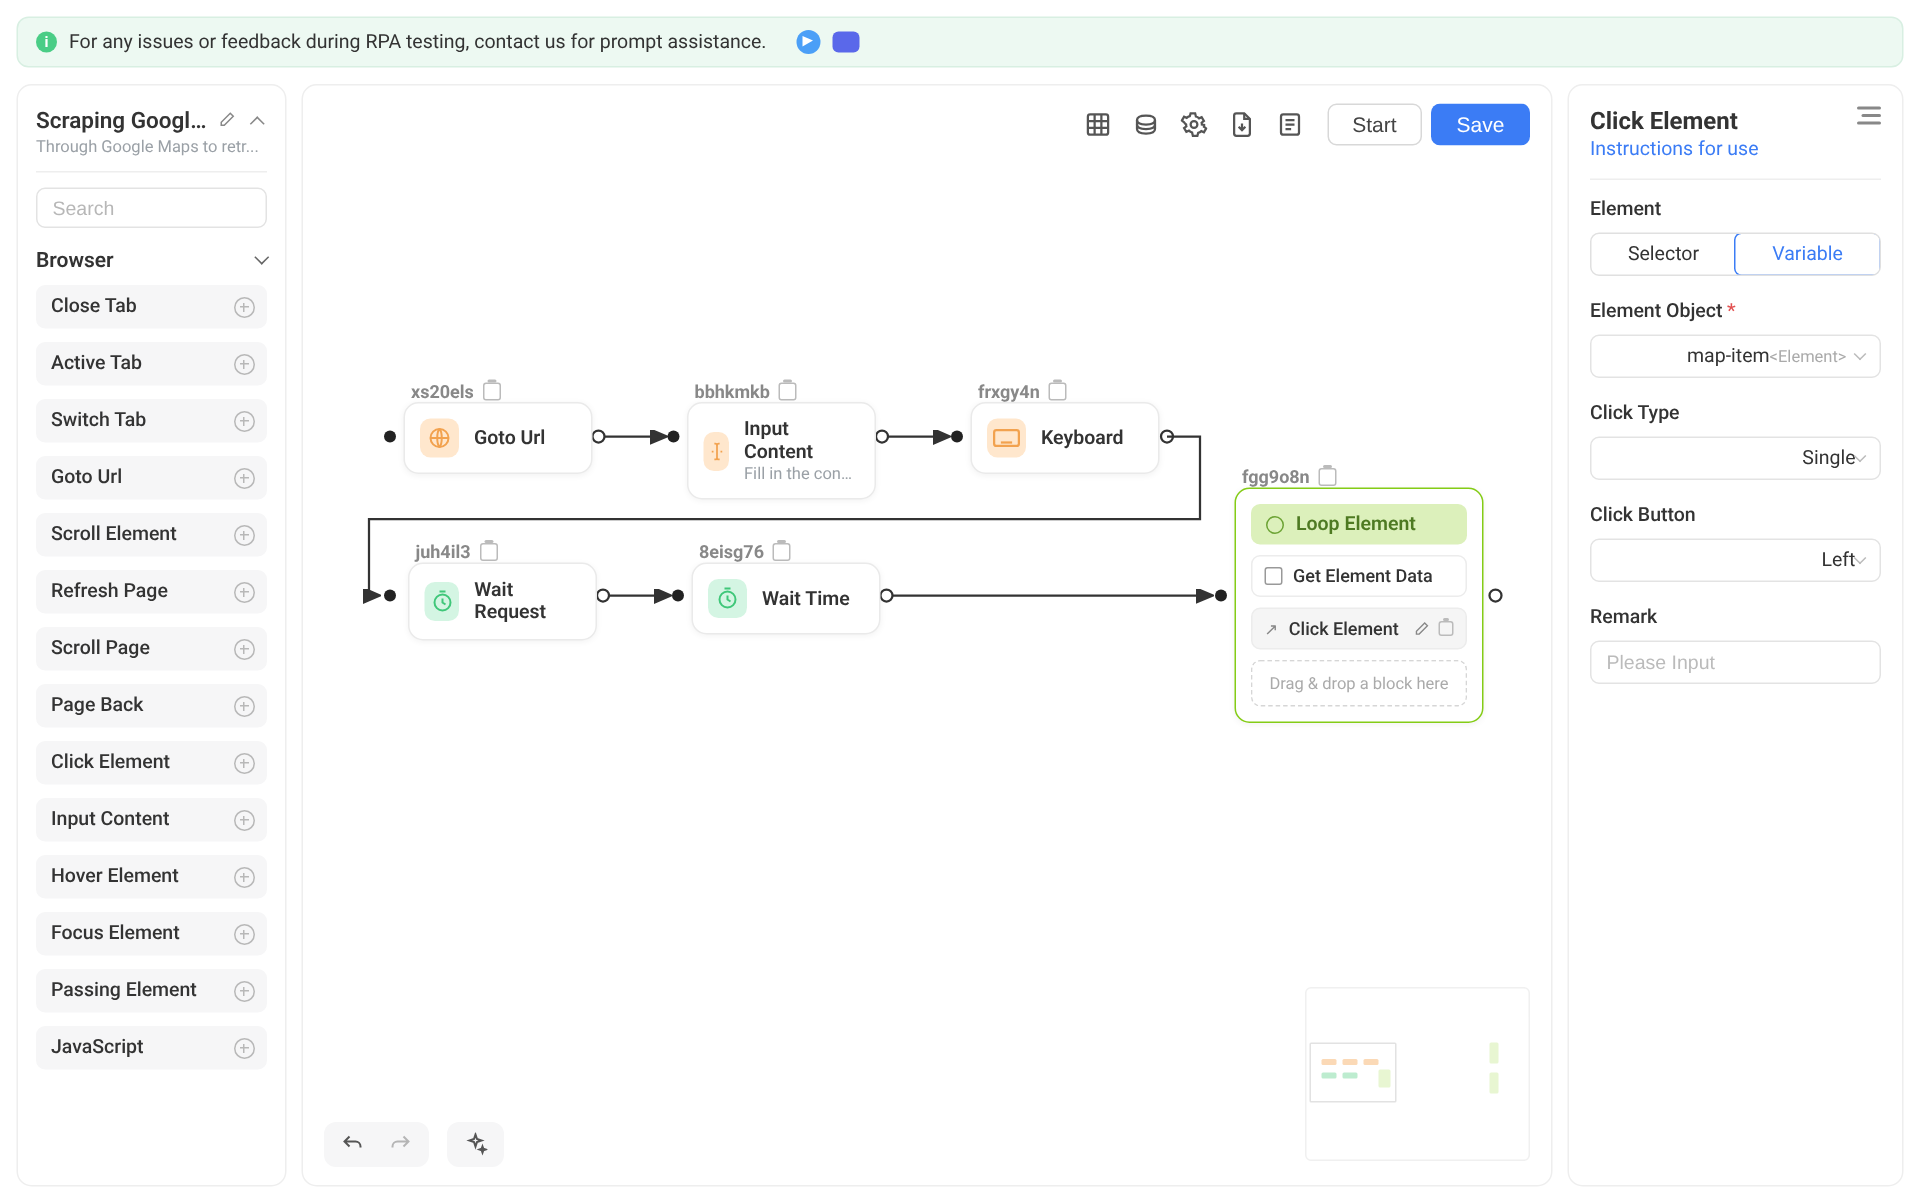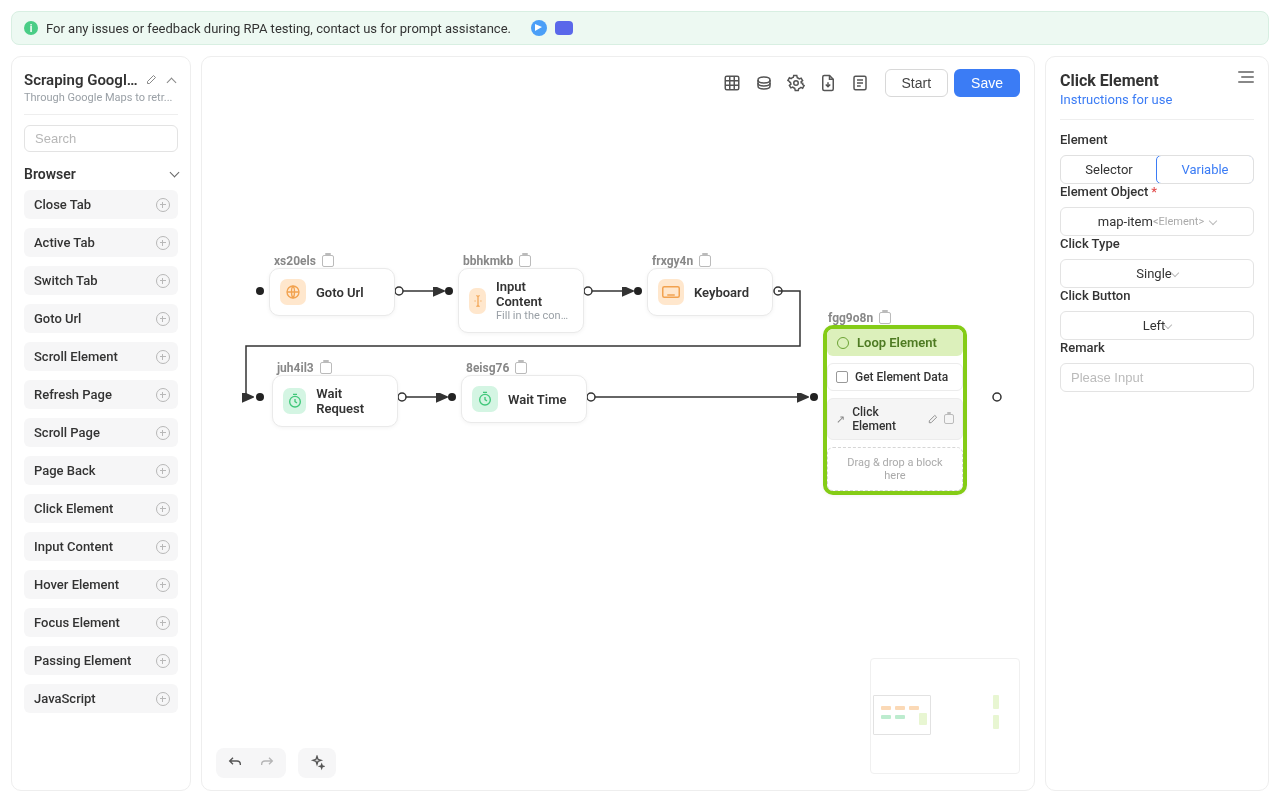--- a/index.html
+++ b/index.html
@@ -58,21 +58,21 @@
 .node .node-sub { font-size: 11px; color: #9aa0a6; white-space: nowrap; overflow: hidden; text-overflow: ellipsis; max-width: 75px; }
 .icon-orange { background: #ffe7cd; color: #f2a24f; }
 .icon-green { background: #d4f5e3; color: #3fc779; }
 
 
 svg.edges { position: absolute; inset: 0; width: 100%; height: 100%; pointer-events: none; }
 svg.edges path { fill: none; stroke: #333; stroke-width: 1.5; }
 svg.edges .arrow { fill: #333; }
 
 
-.loop-node { position: absolute; background: #fff; border: 4px solid #84cc16; border-radius: 10px; width: 144px; box-shadow: 0 1px 4px rgba(0,0,0,0.05); }
+.loop-node { position: absolute; background: #fff; border: 1px solid #84cc16; border-radius: 10px; padding: 10px; width: 166px; box-shadow: 0 1px 4px rgba(0,0,0,0.05); }
 .loop-header { background: #dcf0bb; border-radius: 6px; padding: 6px 10px; display: flex; align-items: center; gap: 8px; font-size: 13px; font-weight: 600; color: #4e7a22; margin-bottom: 7px; }
 .loop-header .loop-ring { width: 12px; height: 12px; border: 1.5px solid #6ca334; border-radius: 50%; }
 .loop-item { border: 1px solid #ececec; border-radius: 6px; padding: 6px 8px; display: flex; align-items: center; gap: 7px; font-size: 12px; font-weight: 500; margin-bottom: 7px; position: relative; }
 .loop-item .mini-icon { width: 12px; height: 12px; border: 1px solid #999; border-radius: 2px; }
 .loop-item.selected { background: #f5f5f5; }
 .loop-item .edit-icon, .loop-item .del-icon { width: 11px; height: 11px; cursor: pointer; color: #888; }
 .loop-item .actions { margin-left: auto; display: flex; gap: 6px; }
 .drop-zone { border: 1px dashed #d6d6d6; border-radius: 6px; padding: 8px; text-align: center; font-size: 11px; color: #aaa; }
 
 
@@ -93,22 +93,22 @@
 .menu-icon::before { top: 0; } .menu-icon span { top: 5px; left: 3px; } .menu-icon::after { bottom: 0; }
 .rp-link { color: #3b7cf5; font-size: 13px; margin-top: 2px; cursor: pointer; }
 .rp-divider { border-top: 1px solid #eee; margin: 12px 0; }
 .rp-label { font-size: 13px; font-weight: 500; margin-bottom: 8px; display: flex; gap: 3px; }
 .required { color: #e25050; }
 
 .seg { display: flex; border: 1px solid #e0e0e0; border-radius: 6px; overflow: hidden; }
 .seg .seg-btn { flex: 1; text-align: center; padding: 6px 0; font-size: 13px; cursor: pointer; }
 .seg .seg-btn.active { border: 1px solid #3b7cf5; color: #3b7cf5; border-radius: 5px; margin: -1px; }
 
-.rp-field { }
-.rp-input, .rp-select { width: 100%; border: 1px solid #e3e3e3; border-radius: 6px; padding: 6px 10px; font-size: 13px; display: flex; justify-content: center; align-items: center; background: #fff; }
+.rp-field { margin-top: 16px; }
+.rp-input, .rp-select { width: 100%; border: 1px solid #e3e3e3; border-radius: 6px; padding: 6px 10px; font-size: 13px; display: flex; justify-content: flex-end; align-items: center; background: #fff; }
 .rp-select .sel-chevron::before { content: ""; display: inline-block; width: 5px; height: 5px; border-right: 1.2px solid #bbb; border-bottom: 1.2px solid #bbb; transform: rotate(45deg); margin-bottom: 2px; }
 .rp-input input { border: none; outline: none; width: 100%; font-size: 13px; }
 .rp-input input::placeholder { color: #bbb; }
 .tag-chip { font-size: 11px; color: #aaa; }
 
 .pointer-icon::before { content: "↖"; display: inline-block; transform: scaleX(-1); color: #888; font-size: 11px; }
 .globe-svg { width: 16px; height: 16px; }
 .keyboard-svg { width: 18px; height: 12px; }
 .timer-svg { width: 16px; height: 16px; }
 .textcursor-svg { width: 14px; height: 16px; }

